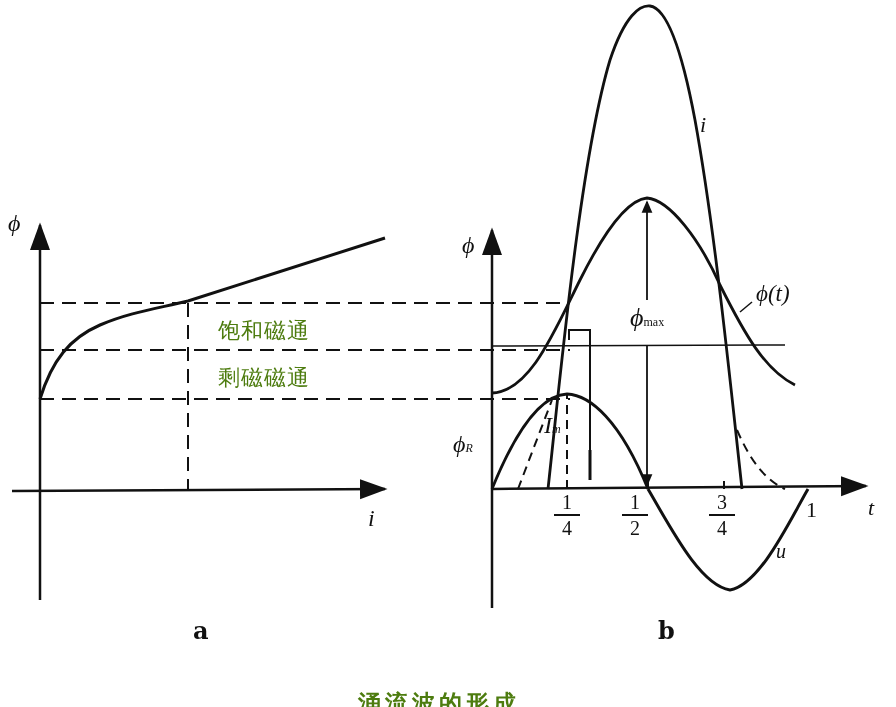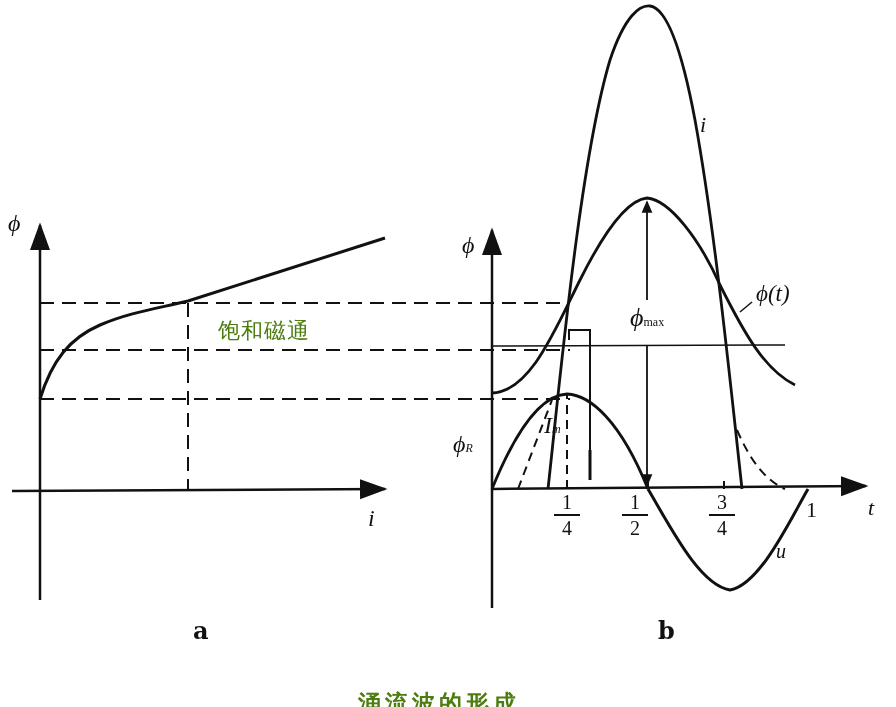--- a/index.html
+++ b/index.html
@@ -70,20 +70,21 @@
       <line x1="648" y1="482" x2="648" y2="489"></line>
       <line x1="724" y1="481" x2="724" y2="489"></line>
     </g>
 
     <line x1="740" y1="312" x2="752" y2="302" stroke="#111" stroke-width="1.5"></line>
   </svg>
 
   <span class="lbl ital" style="left:8px;top:210px;font-size:24px">ϕ</span>
   <span class="lbl ital" style="left:368px;top:505px;font-size:24px">i</span>
   <span class="lbl cn" style="left:218px;top:316px">饱和磁通</span>
+  <span class="lbl cn" style="left:218px;top:363px">剩磁磁通</span>
   <span class="lbl" style="left:193px;top:616px;font-size:24px;font-weight:bold">a</span>
 
   <span class="lbl ital" style="left:462px;top:232px;font-size:24px">ϕ</span>
   <span class="lbl ital" style="left:868px;top:495px;font-size:22px">t</span>
   <span class="lbl ital" style="left:453px;top:431px;font-size:24px"><span>ϕ</span><span class="sub">R</span></span>
   <span class="lbl ital" style="left:630px;top:303px;font-size:26px"><span>ϕ</span><span class="sub" style="font-style:normal">max</span></span>
   <span class="lbl ital" style="left:756px;top:281px;font-size:23px">ϕ(t)</span>
   <span class="lbl ital" style="left:700px;top:112px;font-size:22px">i</span>
   <span class="lbl ital" style="left:776px;top:540px;font-size:20px">u</span>
   <span class="lbl ital" style="left:544px;top:412px;font-size:24px"><span>I</span><span class="sub">m</span></span>

